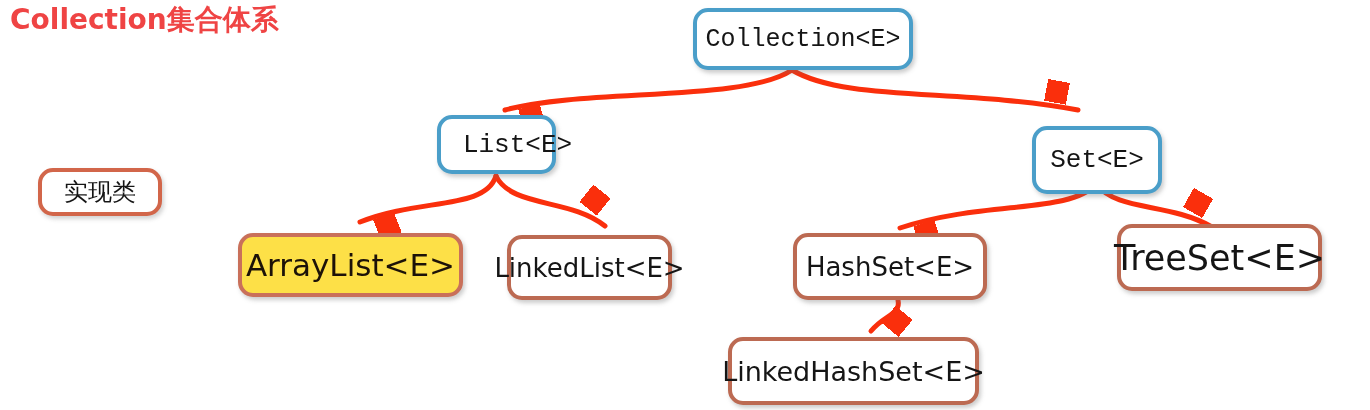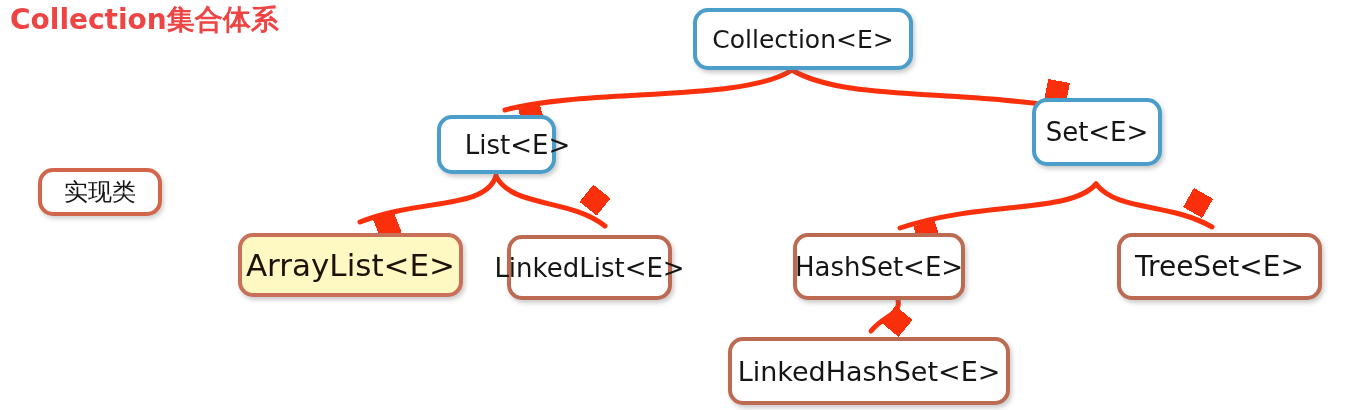--- a/index.html
+++ b/index.html
@@ -32,24 +32,24 @@
     border: 4px solid #bc6a52;
     border-radius: 15px;
     display: flex;
     align-items: center;
     justify-content: center;
     font-size: 26px;
     color: #151515;
     box-shadow: 2px 3px 4px rgba(110,110,110,0.35);
     white-space: nowrap;
   }
-  .node.interface { border-color: #4a9ec9; }
+  .node.interface { border-color: #4a9ec9; font-family: Liberation Mono, monospace; }
   .node.implementation { border-color: #bc6a52; }
   .node.highlight {
-    background: #fef9c3;
+    background: #fde047;
     border-color: #c9705a;
     font-size: 31px;
     color: #1c1208;
   }
   .legend-box {
     position: absolute;
     box-sizing: border-box;
     background: #ffffff;
     border-radius: 15px;
     display: flex;
@@ -62,26 +62,26 @@
   #legend-interface {
     left: 38px; top: 75px; width: 124px; height: 66px;
     border: 4px solid #4a9ec9;
   }
   #legend-implementation {
     left: 38px; top: 168px; width: 124px; height: 48px;
     border: 4px solid #d2664a;
   }
   #node-collection    { left: 693px;  top: 8px;   width: 220px; height: 62px; font-size: 25px; }
   #node-list          { left: 437px;  top: 115px; width: 119px; height: 59px; padding-left: 42px; }
-  #node-set           { left: 1032px; top: 98px; width: 130px; height: 68px; }
+  #node-set           { left: 1032px; top: 126px; width: 130px; height: 68px; }
   #node-arraylist     { left: 238px;  top: 233px; width: 225px; height: 64px; }
   #node-linkedlist    { left: 507px;  top: 235px; width: 165px; height: 65px; }
-  #node-hashset       { left: 793px;  top: 233px; width: 172px; height: 67px; }
-  #node-treeset       { left: 1117px; top: 233px; width: 205px; height: 67px; font-size: 28px; }
-  #node-linkedhashset { left: 728px;  top: 337px; width: 282px; height: 68px; font-size: 27px; }
+  #node-hashset       { left: 793px;  top: 233px; width: 194px; height: 67px; }
+  #node-treeset       { left: 1117px; top: 224px; width: 205px; height: 67px; font-size: 35px; }
+  #node-linkedhashset { left: 728px;  top: 337px; width: 251px; height: 68px; font-size: 27px; }
   #edge-layer {
     position: absolute;
     left: 0; top: 0;
     width: 1370px;
     height: 410px;
     pointer-events: none;
   }
   #edge-layer path {
     fill: none;
     stroke: #fa2f0c;

